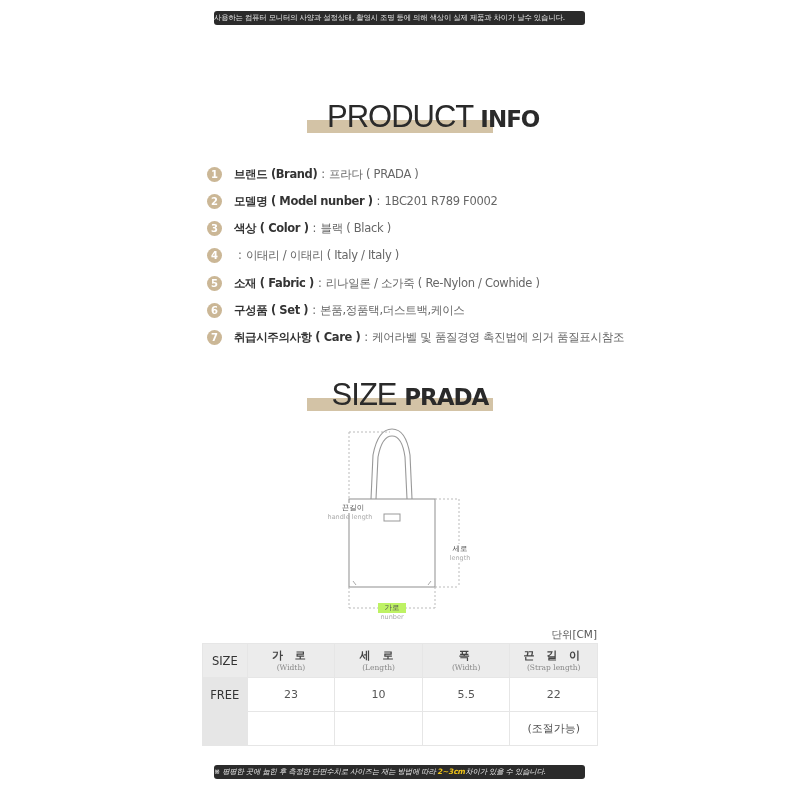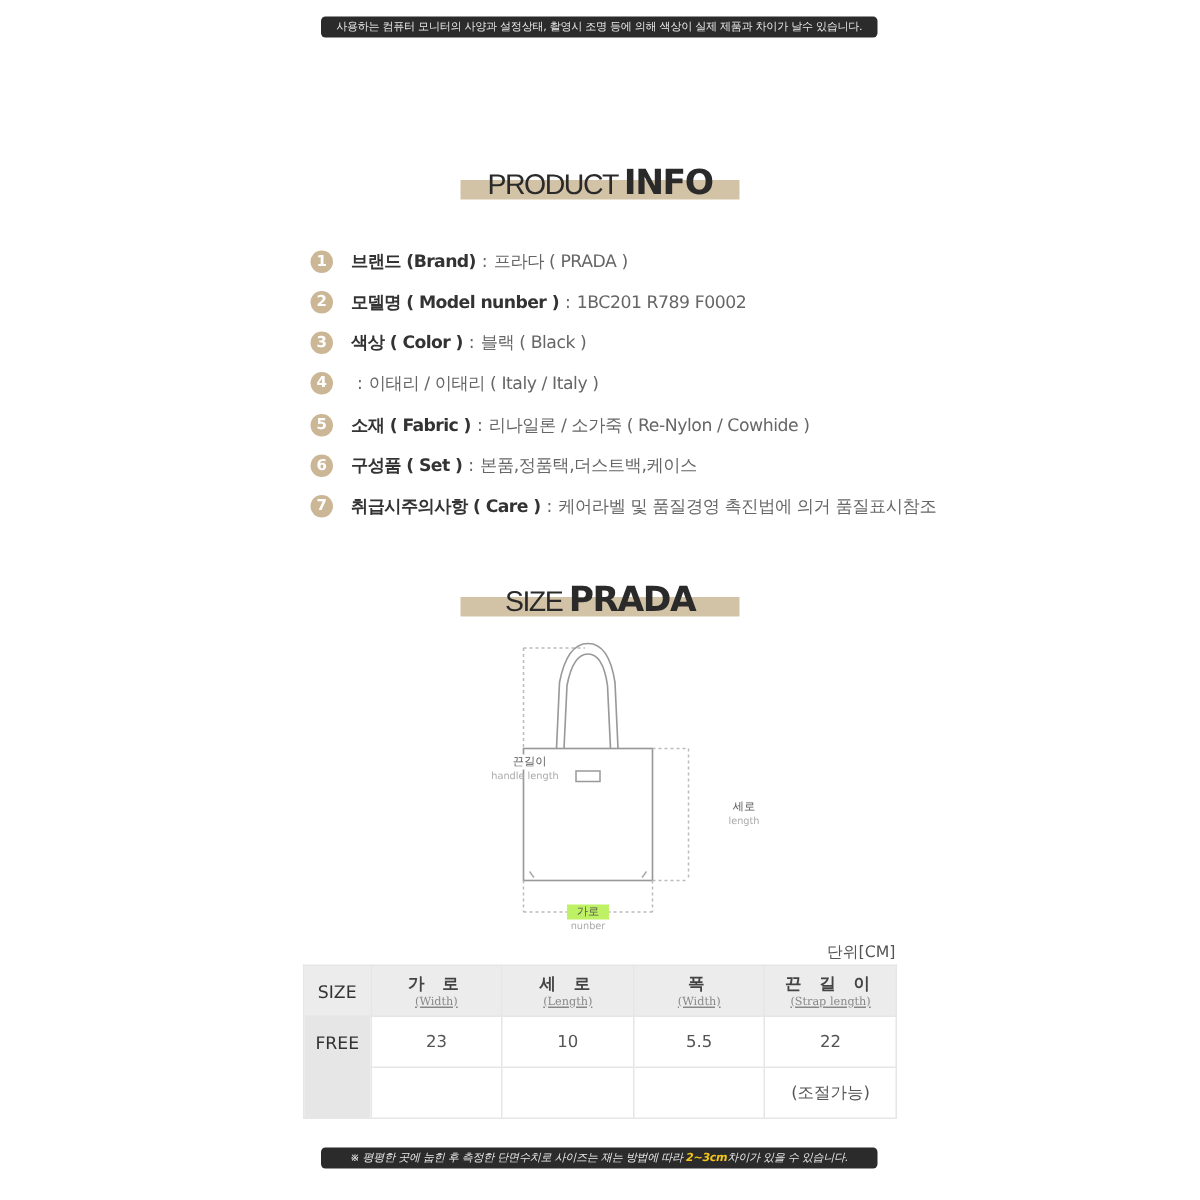--- a/index.html
+++ b/index.html
@@ -2,34 +2,34 @@
 <html><head>
 <meta charset="utf-8">
 <style>
   html, body { margin:0; padding:0; }
   body {
     width:800px; height:800px; background:#ffffff; position:relative; overflow:hidden;
     font-family:"DejaVu Sans", sans-serif; color:#333;
   }
   .notice-bar {
     position:absolute; left:214px; width:371px; height:14px; background:#2b2b2b;
-    border-radius:3px; color:#e8e8e8; font-size:7.4px; text-align:center; line-height:14px;
+    border-radius:3px; color:#e8e8e8; font-size:7.4px; line-height:14px;
     white-space:nowrap; overflow:hidden; letter-spacing:-0.2px;
   }
   .notice-top { top:11px; }
   .notice-bottom { top:765px;font-style:italic; }
   .notice-bottom .hl { color:#f0c419; font-weight:bold; }
 
   .section-title { position:absolute; left:307px; width:186px; height:30px; }
   .section-title .bar { position:absolute; left:0; right:0; bottom:0; height:13px; background:#d3c3a6; }
   .section-title .txt {
     position:absolute; left:0; right:0; bottom:-2px; text-align:center; white-space:nowrap;
     font-family:"DejaVu Sans", sans-serif; font-size:23px; color:#2a2a2a; letter-spacing:-1px;
   }
-  .section-title .light { font-weight:normal; font-family:"Liberation Sans", sans-serif; font-size:19px; }
+  .section-title .light { font-weight:normal; font-family:"Liberation Sans", sans-serif; font-size:31px;margin-left:20px; }
   .section-title .bold { font-weight:bold;text-align:center; }
   #title-info { top:103px; }
   #title-size { top:381px; }
 
   .info-list { position:absolute; left:207px; top:164px; }
   .info-item { position:absolute; left:0; height:20px; white-space:nowrap; display:flex; align-items:center; }
   .num {
     width:15px; height:15px; border-radius:50%; background:#cbb796; color:#fff;
     font-size:10px; font-weight:bold; display:flex; align-items:center; justify-content:center;
     margin-right:12px; flex-shrink:0;
@@ -44,21 +44,21 @@
   table.size-table {
     position:absolute; left:202px; top:643px; width:396px; border-collapse:collapse;
     font-family:"DejaVu Sans", sans-serif;
   }
   table.size-table td, table.size-table th {
     border:1px solid #e6e6e6; text-align:center; padding:0; height:33px;
   }
   table.size-table tr.head th { background:#ececec; font-weight:normal; }
   table.size-table .size-col { background:#e6e6e6; width:44px; font-size:11.5px; color:#333; }
   .th-ko { display:block; font-size:11px; font-weight:bold; color:#444; letter-spacing:4px; line-height:13px; }
-  .th-en { display:block; font-family:"DejaVu Serif", serif; font-size:7.5px; color:#888; line-height:11px;text-decoration:underline; }
+  .th-en { display:block; font-family:"DejaVu Serif", serif; font-size:7.5px; color:#888; line-height:11px; }
   td.cell { font-size:11px; color:#555; background:#fff; }
 </style>
 </head>
 <body>
 
 <div class="notice-bar notice-top">
   <span>사용하는 컴퓨터 모니터의 사양과 설정상태, 촬영시 조명 등에 의해 색상이 실제 제품과 차이가 날수 있습니다.</span>
 </div>
 
 <div class="section-title" id="title-info">
@@ -135,21 +135,21 @@
     <line x1="115" y1="162" x2="139" y2="162" stroke="#bbb" stroke-width="1" stroke-dasharray="2,2"></line>
 
     <line x1="29" y1="162" x2="29" y2="183" stroke="#bbb" stroke-width="1" stroke-dasharray="2,2"></line>
     <line x1="115" y1="162" x2="115" y2="183" stroke="#bbb" stroke-width="1" stroke-dasharray="2,2"></line>
     <line x1="29" y1="183" x2="115" y2="183" stroke="#bbb" stroke-width="1" stroke-dasharray="2,2"></line>
   </svg>
   <div style="position:absolute;left:13px;top:31px;text-align:center;width:40px;">
     <div style="font-size:7.5px;color:#555;background:#fff;margin-top:47px;">끈길이</div>
     <div style="font-size:6.5px;color:#aaa;margin-left:-6px;white-space:nowrap;">handle length</div>
   </div>
-  <div style="position:absolute;left:127px;top:108px;text-align:center;width:26px;background:#fff;margin-left:36px;">
+  <div style="position:absolute;left:127px;top:119px;text-align:center;width:26px;background:#fff;">
     <div style="font-size:7.5px;color:#555;">세로</div>
     <div style="font-size:6.5px;color:#aaa;">length</div>
   </div>
   <div style="position:absolute;left:58px;top:178px;text-align:center;width:28px;">
     <div style="font-size:7.5px;color:#555;background:#bef264;">가로</div>
     <div style="font-size:6.5px;color:#aaa;">nunber</div>
   </div>
 </div>
 
 <div class="unit-label">단위[CM]</div>

